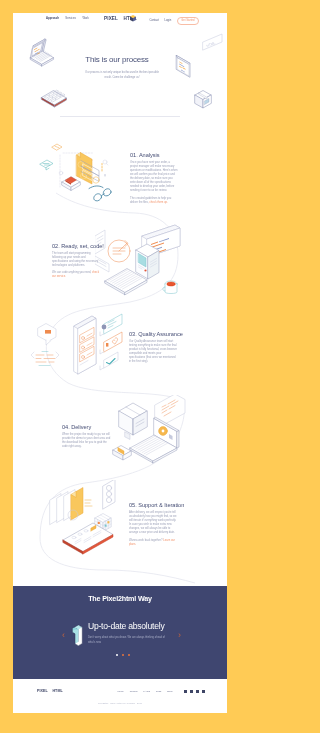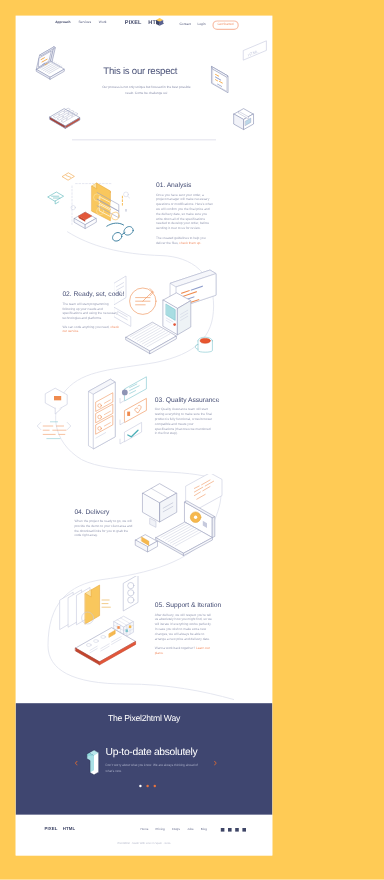--- a/index.html
+++ b/index.html
@@ -25,21 +25,21 @@
   
   .snake{position:absolute;left:0;top:120px;width:214px;height:460px}
   .sec{position:absolute;width:48.5px}
   .sec h2{font-size:5.6px;font-weight:normal;color:#454d74;letter-spacing:-0.03px;white-space:nowrap;margin-bottom:2.6px}
   .sec p{font-size:2.72px;line-height:4.1px;color:#9a9fb6;letter-spacing:-0.01px;margin-bottom:3.4px}
   .sec p:last-child{margin-bottom:0}
   .sec a{color:#f2936b;text-decoration:none}
   .secart{position:absolute}
   
   .way{position:absolute;left:0;top:573px;width:214px;height:93px;background:#3f4670;overflow:hidden}
-  .way h2{position:absolute;left:0;top:7.5px;width:214px;text-align:center;font-size:7.2px;font-weight:normal;color:#fff;letter-spacing:-0.2px}
+  .way h2{position:absolute;left:0;top:7.5px;width:214px;text-align:center;font-size:7.2px;font-weight:bold;color:#fff;letter-spacing:-0.2px}
   .way-item{position:absolute;left:0;top:38px;width:214px}
   .way-num{position:absolute;left:54px;top:-3px;width:20px;height:29px}
   .way-txt{position:absolute;left:75px;top:-3px;width:110px}
   .way-txt h3{font-size:8.6px;font-weight:normal;color:#fff;letter-spacing:-0.25px;margin-bottom:3.6px}
   .way-txt p{font-size:2.6px;line-height:5.6px;color:#a8adc6;width:78px}
   .way-arrow{position:absolute;top:45px;font-size:9px;color:#c4643c;line-height:9px}
   .way-arrow-l{left:49px}
   .way-arrow-r{right:46px}
   .dots{position:absolute;left:3px;top:67.5px;width:214px;display:flex;justify-content:center;gap:4.2px}
   .dot{width:2px;height:2px;border-radius:50%;background:#e8743c}
@@ -150,21 +150,21 @@
         <path d="M182 82 L190 77.5 L198 82 L190 86.5 Z" fill="#ffffff"></path>
         <path d="M182 82 L190 86.5 L190 95 L182 90.5 Z" fill="#f2f3f9"></path>
         <path d="M198 82 L190 86.5 L190 95 L198 90.5 Z" fill="#ffffff"></path>
         <path d="M186 79.8 L194 84.3 L194 86 L186 81.5 Z" fill="#ffffff" stroke-width="0.3"></path>
         <path d="M191.5 88 L196 85.4 L196 89 L191.5 91.6 Z" fill="#bcd8e8" stroke-width="0.3"></path>
       </g>
     </g>
   </svg>
 
   <div class="hero">
-    <h1>This is our respect</h1>
+    <h1>This is our process</h1>
     <p>Our process is not only unique but focused in the best possible result. Come be challenge us!</p>
   </div>
   <div class="divider"></div>
 
   <div class="snake">
     <svg class="snakepath" viewBox="0 0 214 460" preserveAspectRatio="none" style="position:absolute;left:0;top:0;width:214px;height:460px">
       <path d="M 43 60 C 62 72, 87 79, 122 80 C 147 81, 165 95, 165 122 C 165 148, 150 162, 117 169 C 82 175, 57 175, 42 192 C 28 208, 30 235, 55 250 C 80 263, 137 257, 162 265 C 180 271, 167 300, 160 312 C 147 335, 110 345, 72 350 C 44 354, 27 370, 27 405 C 27 425, 47 437, 92 437 C 127 437, 157 443, 182 450" fill="none" stroke="#e4e6ef" stroke-width="0.8"></path>
     </svg>
     <svg class="secart" style="left:6px;top:2px;width:115px;height:80px" viewBox="0 0 115 80">
       <g fill="none" stroke-linejoin="round" stroke-linecap="round">

